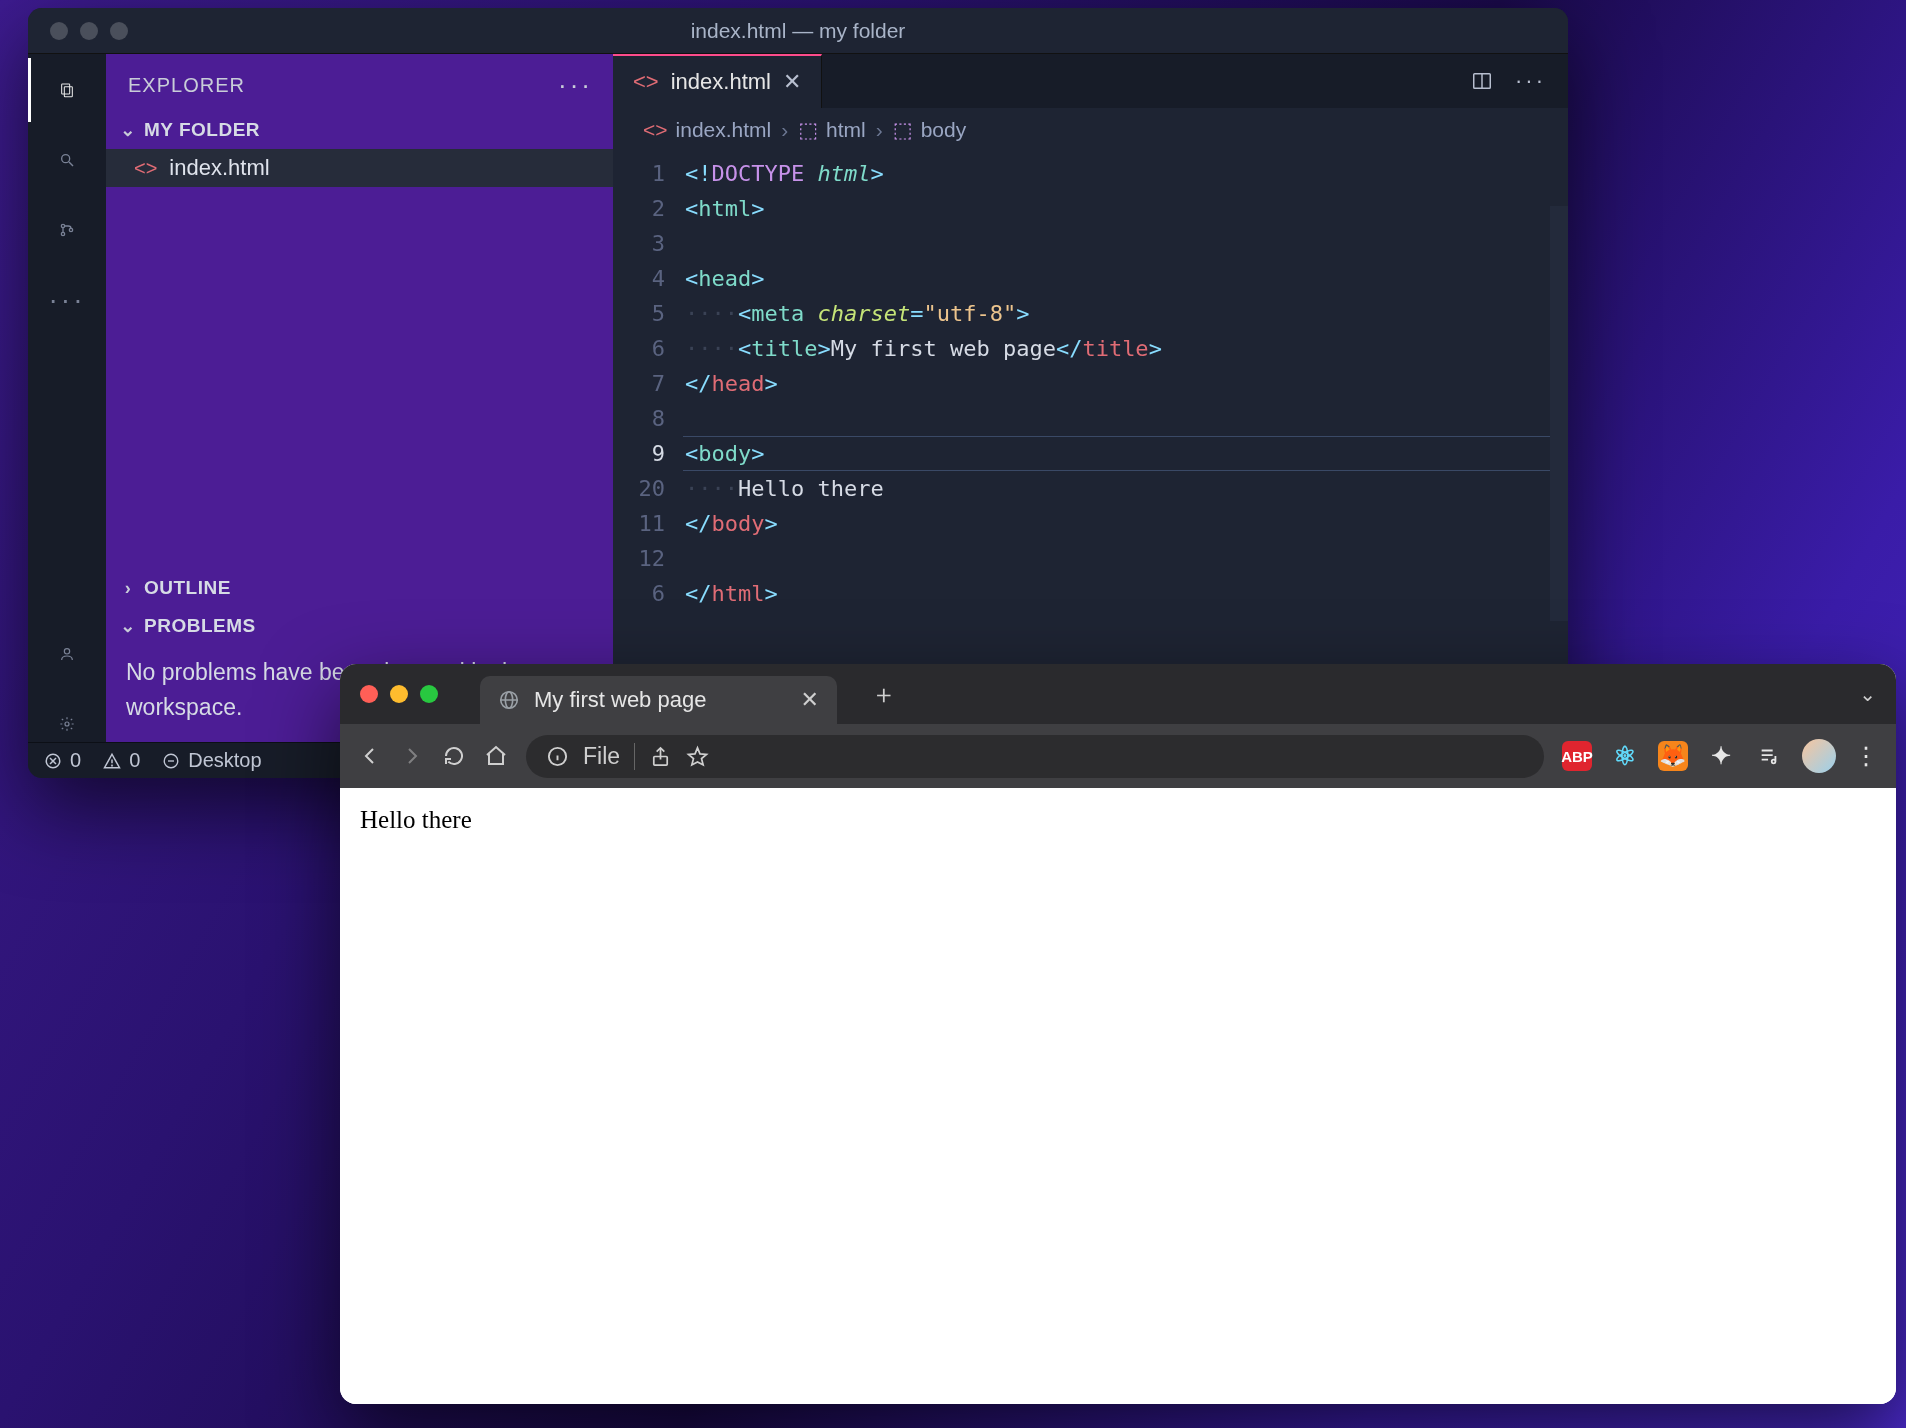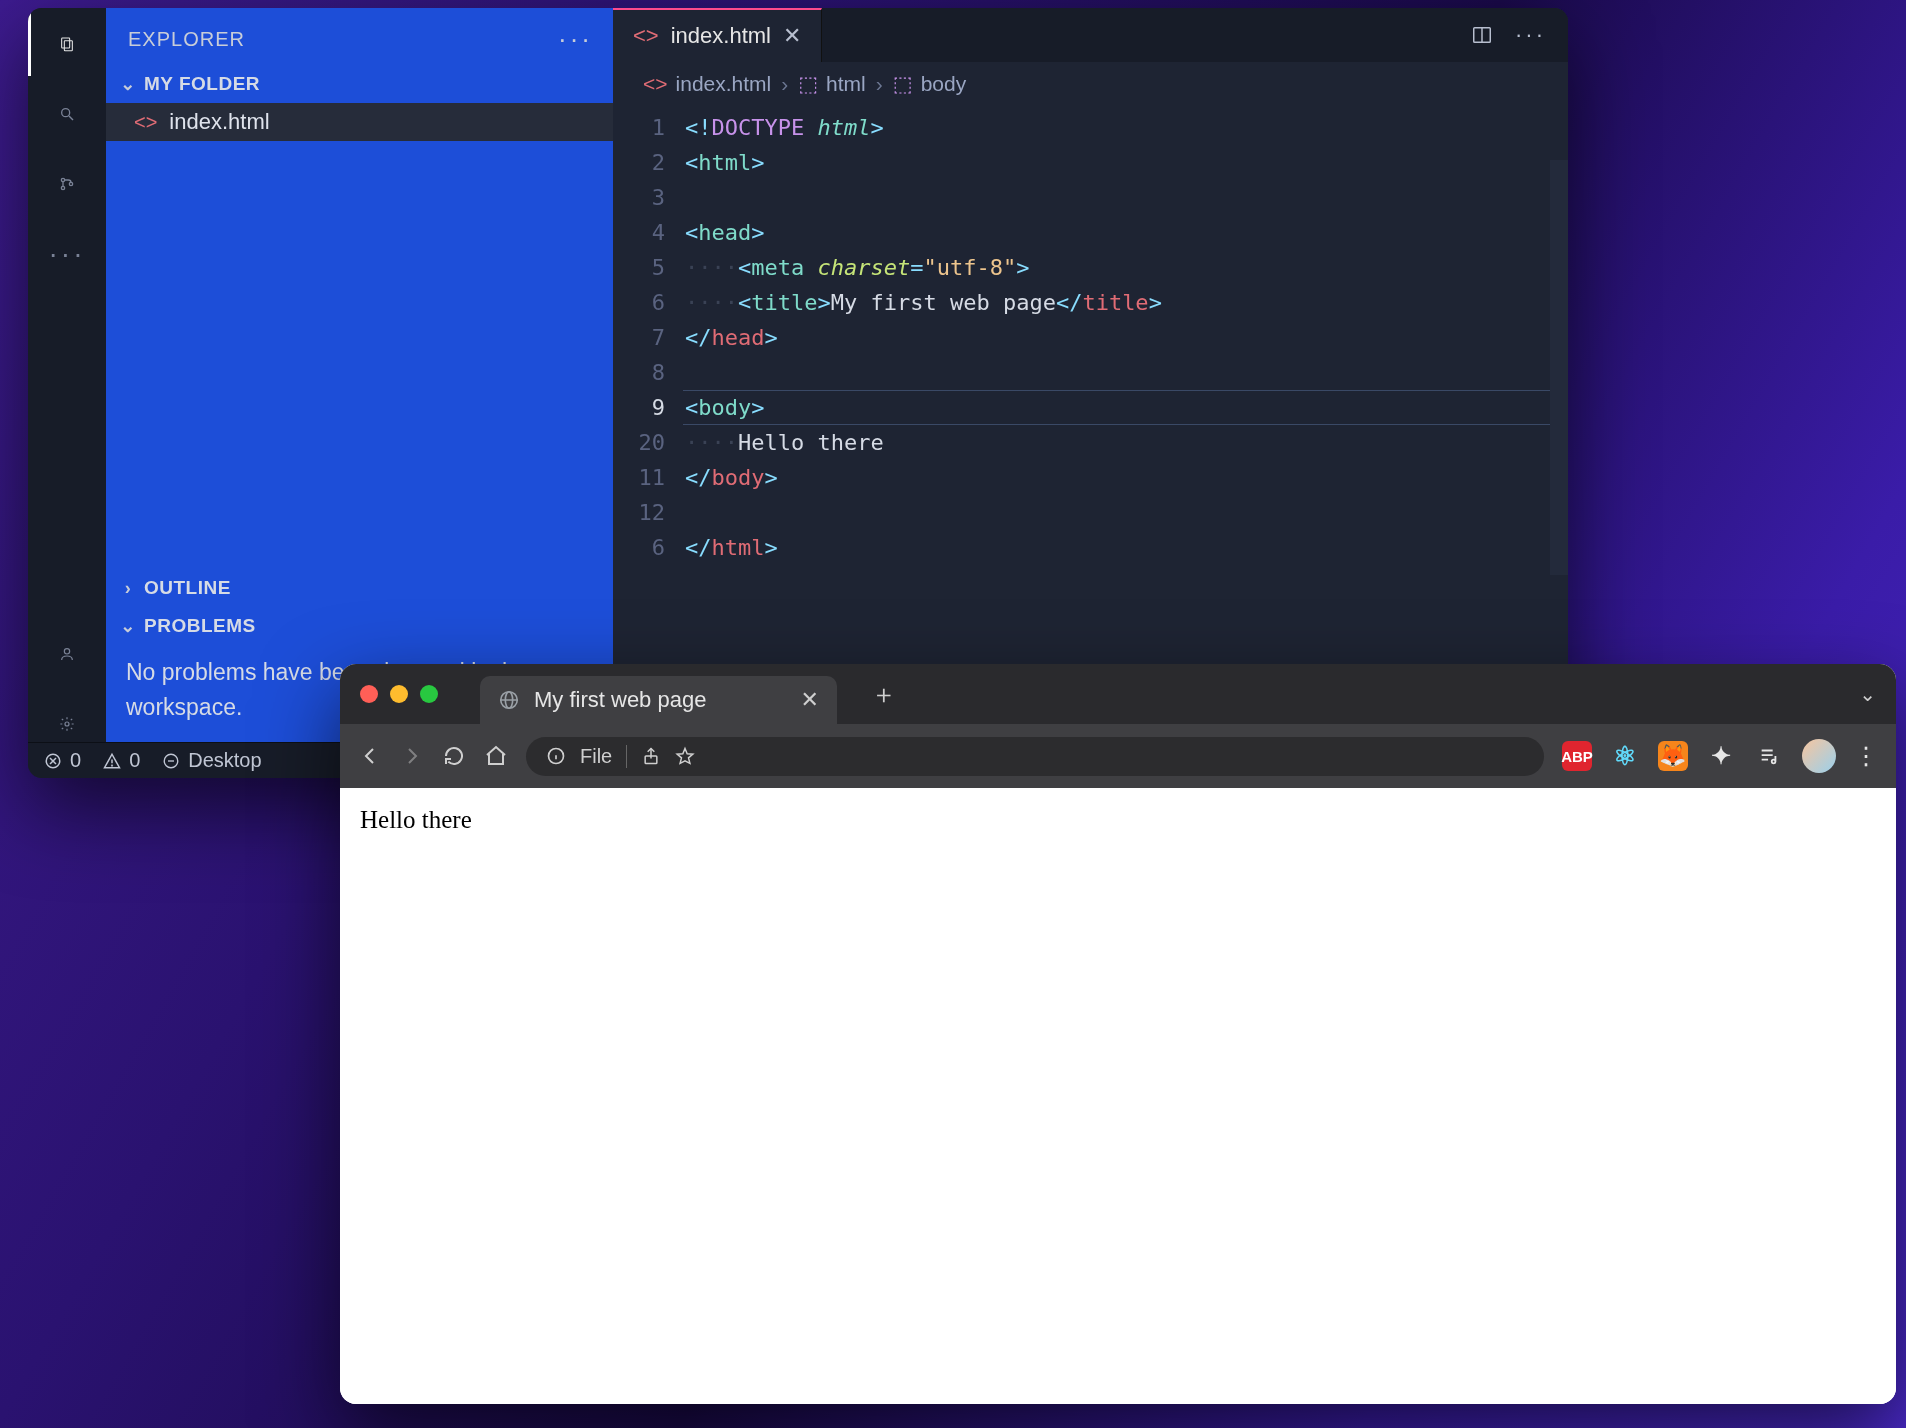--- a/index.html
+++ b/index.html
@@ -45,21 +45,21 @@
     display:flex; flex-direction:column; align-items:center;
     padding-top:18px; gap:34px;
   }
   .activitybar .ab-item { width:36px; height:36px; display:flex; align-items:center; justify-content:center; color:#7a8296; position:relative; }
   .activitybar .ab-item.active { color:#e6e6e6; }
   .activitybar .ab-item.active::before { content:""; position:absolute; left:-21px; top:-14px; bottom:-14px; width:3px; background:#fff; }
   .activitybar .spacer { flex:1; }
 
   .sidebar {
     width: 507px;
-    background:#1d4ed8;
+    background:#4c1d95;
     color:#c8cdd8;
     display:flex; flex-direction:column;
     font-size:22px;
   }
   .sidebar-header { display:flex; align-items:center; justify-content:space-between; padding:16px 20px 10px 22px; font-size:20px; letter-spacing:1px; color:#c8cdd8; }
   .section-row { display:flex; align-items:center; gap:8px; padding:8px 14px; font-size:19px; font-weight:700; letter-spacing:0.5px; color:#d6dbe5; }
   .chev { width:16px; text-align:center; color:#c8cdd8; font-size:18px; }
   .file-row { display:flex; align-items:center; gap:12px; padding:6px 14px 6px 28px; background:#262c3a; color:#dfe3ec; }
   .file-row .ficon { color:#e06c75; font-size:20px; }
   .filter-box { margin:10px 14px; display:flex; align-items:center; border:1px solid #3a4255; background:#20263a; border-radius:2px; padding:4px 8px; }
@@ -121,21 +121,21 @@
   .btraffic .dot.green { background:#28c840; }
   .btab { display:flex; align-items:center; gap:14px; background:#3f3f42; padding:10px 18px; border-radius:10px 10px 0 0; color:#e6e6e6; font-size:22px; margin-left:24px; height:48px; margin-top:12px;}
   .btab .globe { color:#9aa0a6; }
   .btab .close { color:#cfcfcf; margin-left:80px; font-size:22px;}
   .newtab { color:#cfcfcf; font-size:26px; margin-left:16px; }
   .b-titlebar .spacer { flex:1; }
   .tab-chev { color:#cfcfcf; font-size:20px; }
 
   .b-toolbar { height:64px; background:#3f3f42; display:flex; align-items:center; padding:0 18px; gap:18px; color:#cfcfcf; font-size:24px; }
   .b-toolbar .nav { display:flex; gap:18px; align-items:center; }
-  .addr { flex:1; display:flex; align-items:center; gap:14px; background:#2c2c2e; border-radius:26px; padding:8px 20px; font-size:20px; color:#cfcfcf; min-width:0; }
+  .addr { flex:1; display:flex; align-items:center; gap:14px; background:#2c2c2e; border-radius:26px; padding:8px 20px; font-size:23px; color:#cfcfcf; min-width:0; }
   .addr .file-pill { color:#cfcfcf; border-right:1px solid #666; padding-right:14px; }
   .addr .url { flex:1; white-space:nowrap; overflow:hidden; text-overflow:ellipsis; color:#e6e6e6; min-width:0;}
   .b-toolbar .ext-icons { display:flex; align-items:center; gap:18px; }
   .ext { width:30px; height:30px; border-radius:6px; display:flex; align-items:center; justify-content:center; font-size:15px; font-weight:700; color:#fff; }
   .ext.abp { background:#e0252f; }
   .ext.react { color:#61dafb; background:transparent; font-size:26px; }
   .ext.mm { background:#f6851b; font-size:22px;}
   .ext.puzzle { color:#e6e6e6; background:transparent; font-size:24px;}
   .ext.music { color:#e6e6e6; background:transparent; font-size:22px;}
   .avatar { width:34px; height:34px; border-radius:50%; background:linear-gradient(135deg,#f7c59f,#9ad0ec); }
@@ -143,20 +143,28 @@
 
   .b-content { flex:1; background:#fff; padding:18px 20px; font-family:"Times New Roman",serif; font-size:25px; color:#000; }
 
   
   svg { width:1em; height:1em; display:block; }
 </style>
 </head>
 <body>
 
 <div class="vscode">
+  <div class="vscode-titlebar">
+    <div class="traffic dim">
+      <div class="dot"></div>
+      <div class="dot"></div>
+      <div class="dot"></div>
+    </div>
+    <div class="vscode-title">index.html — my folder</div>
+  </div>
 
   <div class="vscode-body">
     <div class="activitybar">
       <div class="ab-item active">
         <svg viewBox="0 0 24 24" fill="none" stroke="currentColor" stroke-width="1.6">
             <rect x="4" y="3" width="12" height="15" rx="1"></rect>
             <rect x="8" y="7" width="12" height="15" rx="1"></rect>
           </svg>
       </div>
       <div class="ab-item">

